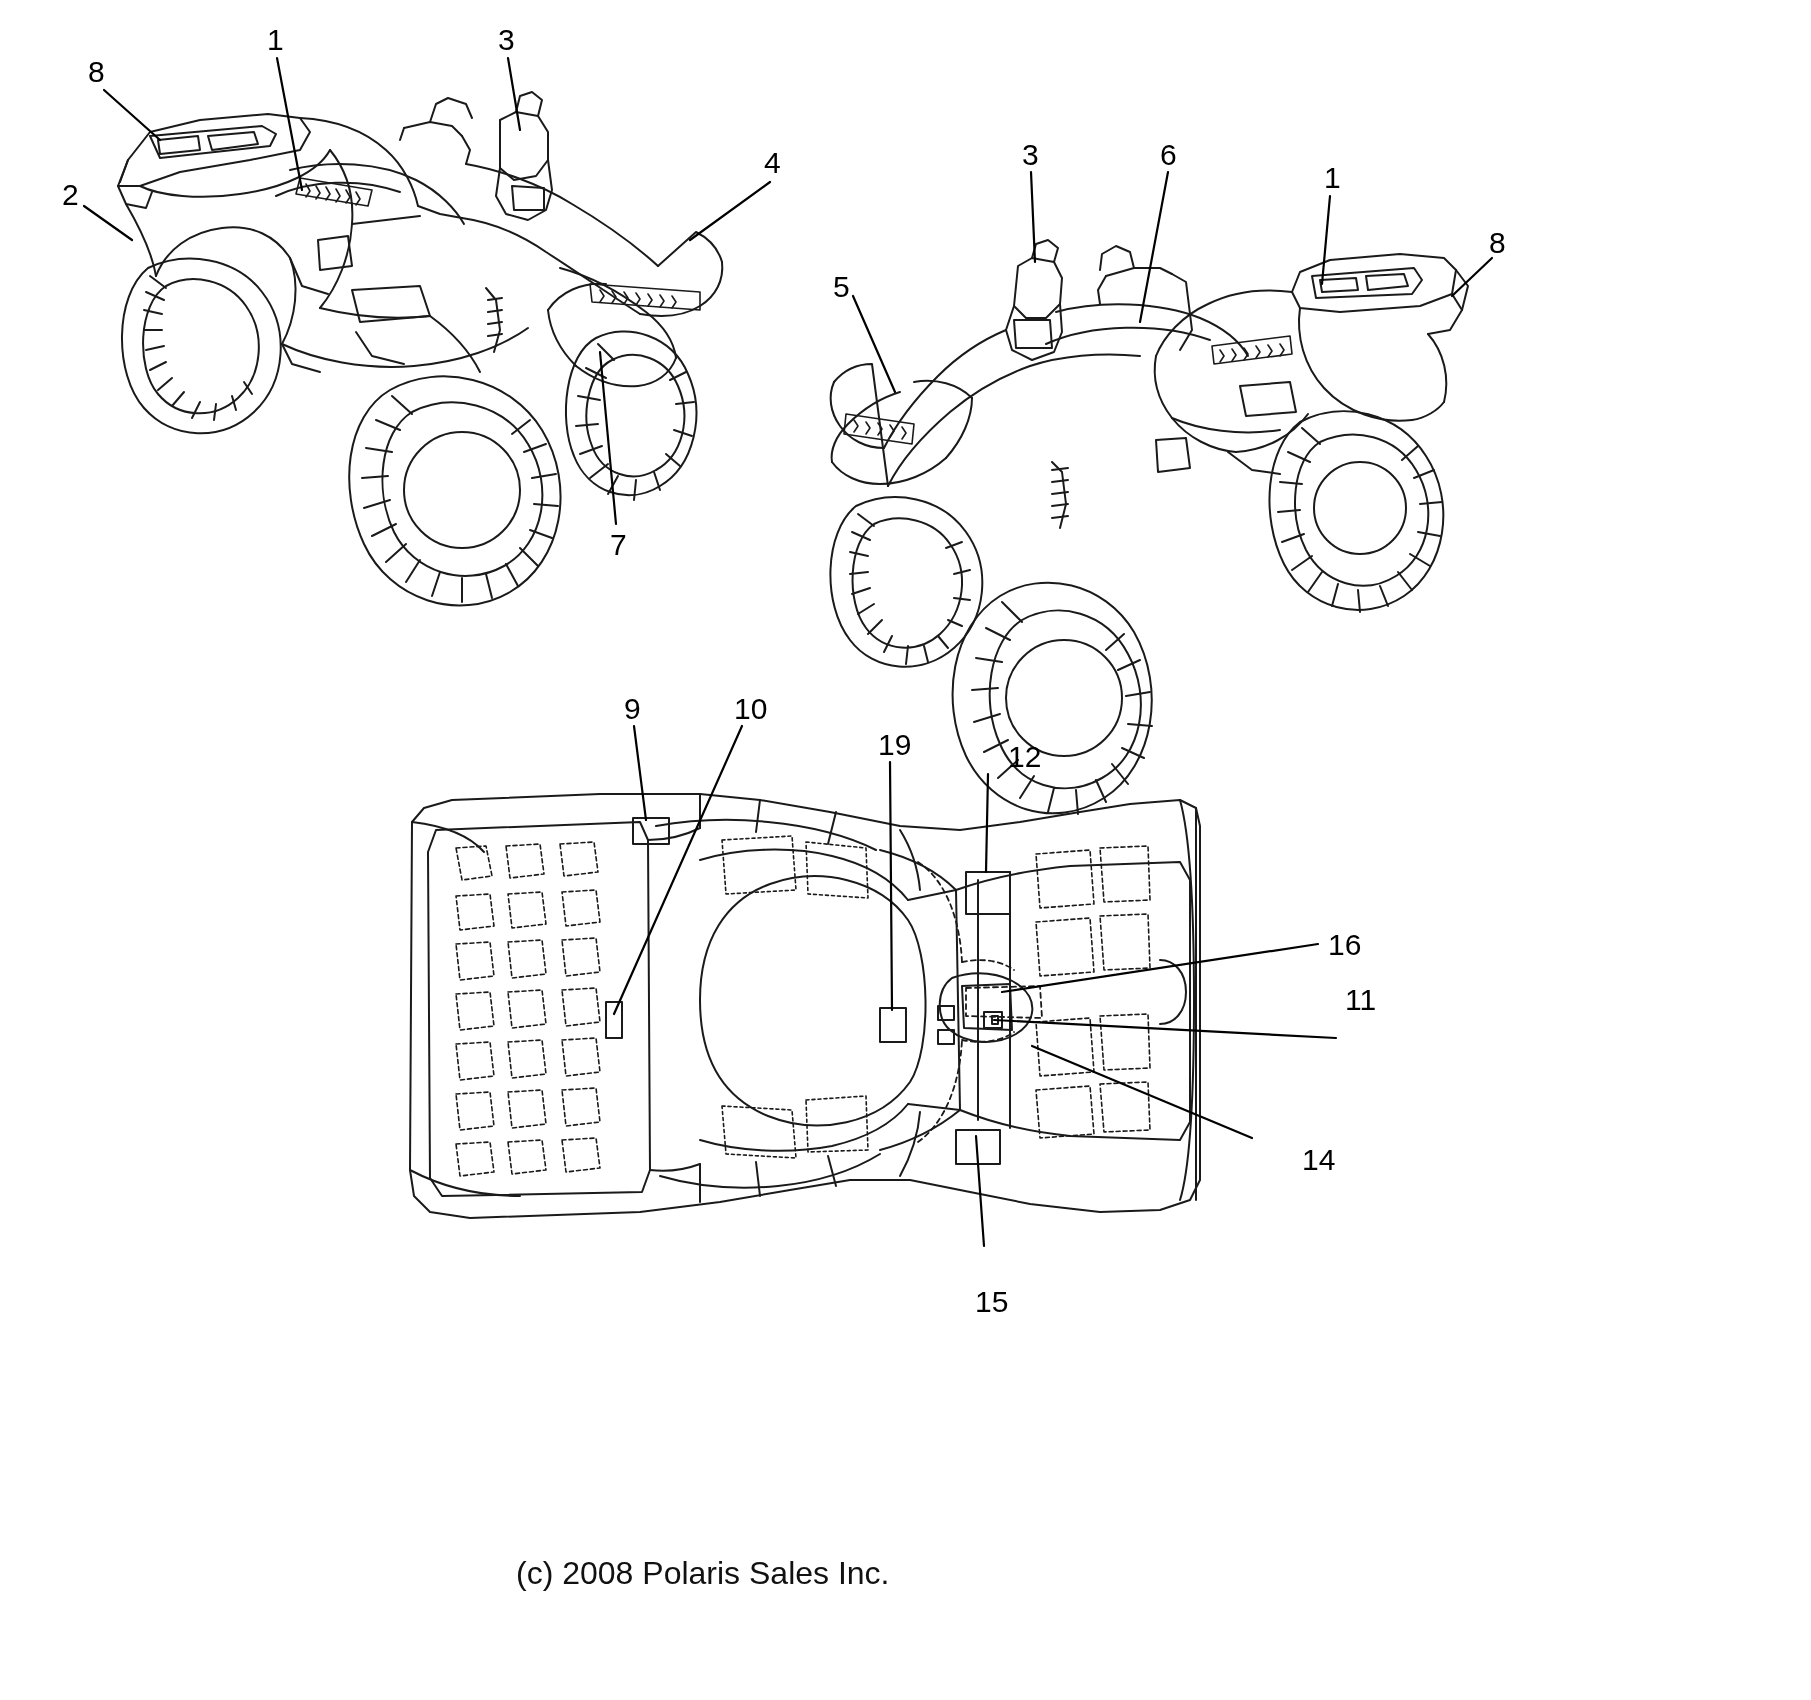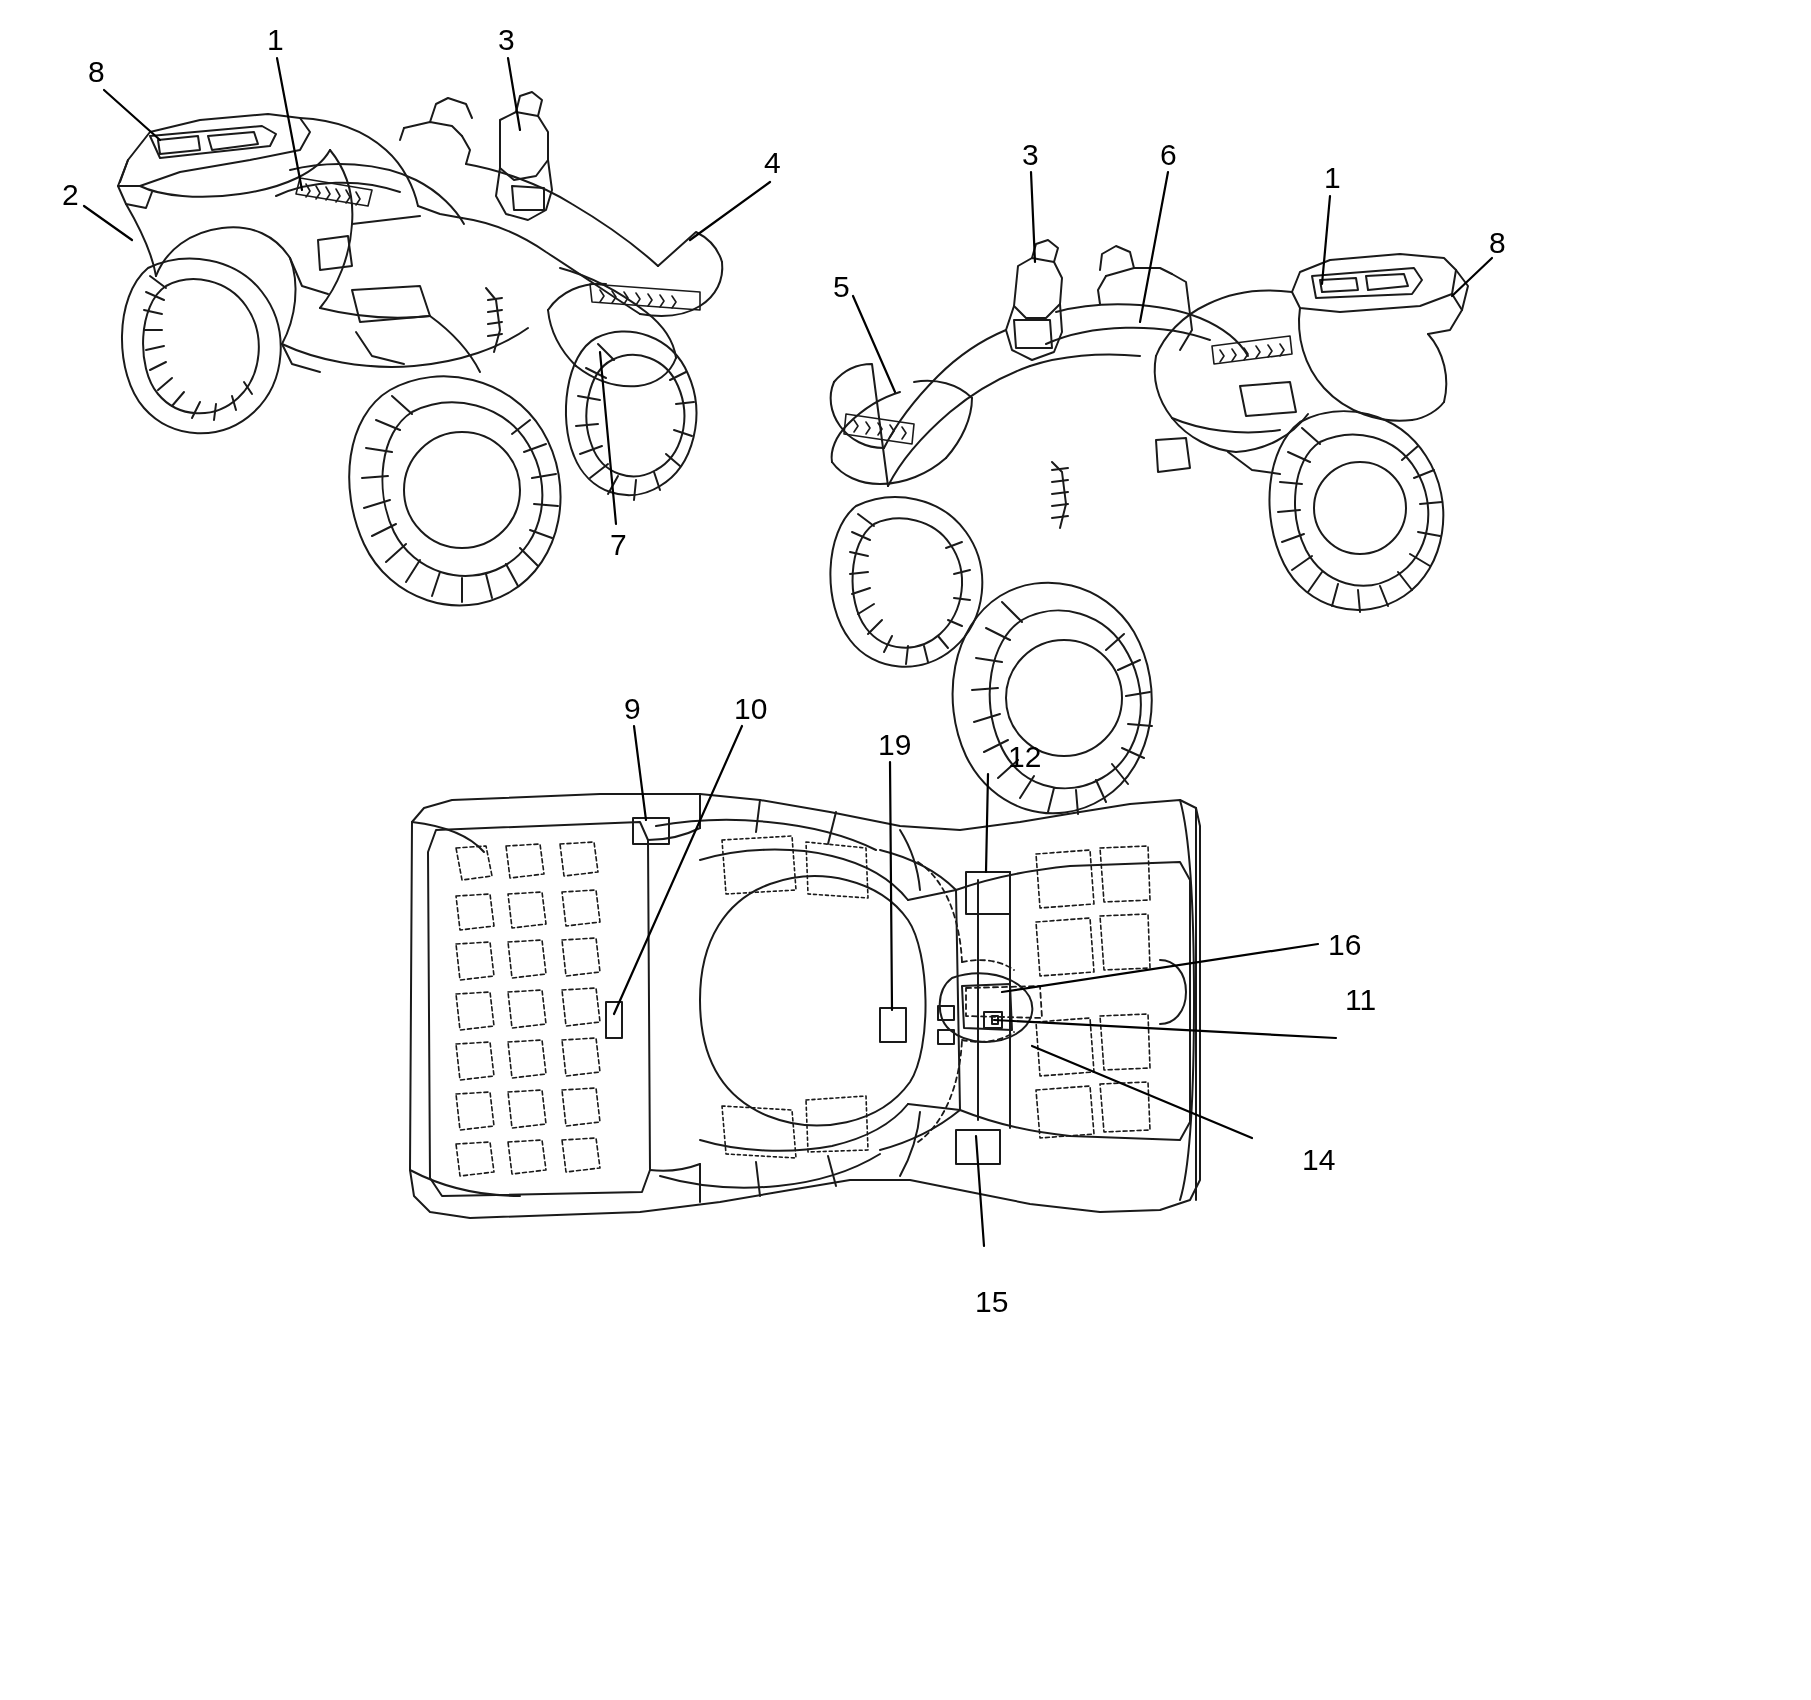--- a/index.html
+++ b/index.html
@@ -379,14 +379,15 @@
 
   <div class="callout-label" style="left:624px; top:694px;">9</div>
   <div class="callout-label" style="left:734px; top:694px;">10</div>
   <div class="callout-label" style="left:878px; top:730px;">19</div>
   <div class="callout-label" style="left:978px; top:742px;margin-left:30px;">12</div>
   <div class="callout-label" style="left:1328px; top:930px;">16</div>
   <div class="callout-label" style="left:1345px; top:985px;">11</div>
   <div class="callout-label" style="left:1258px; top:1145px;margin-left:44px;">14</div>
   <div class="callout-label" style="left:975px; top:1255px;margin-top:32px;">15</div>
 
+  <div class="copyright">(c) 2008 Polaris Sales Inc.</div>
 
 </div>
 
 </body></html>

